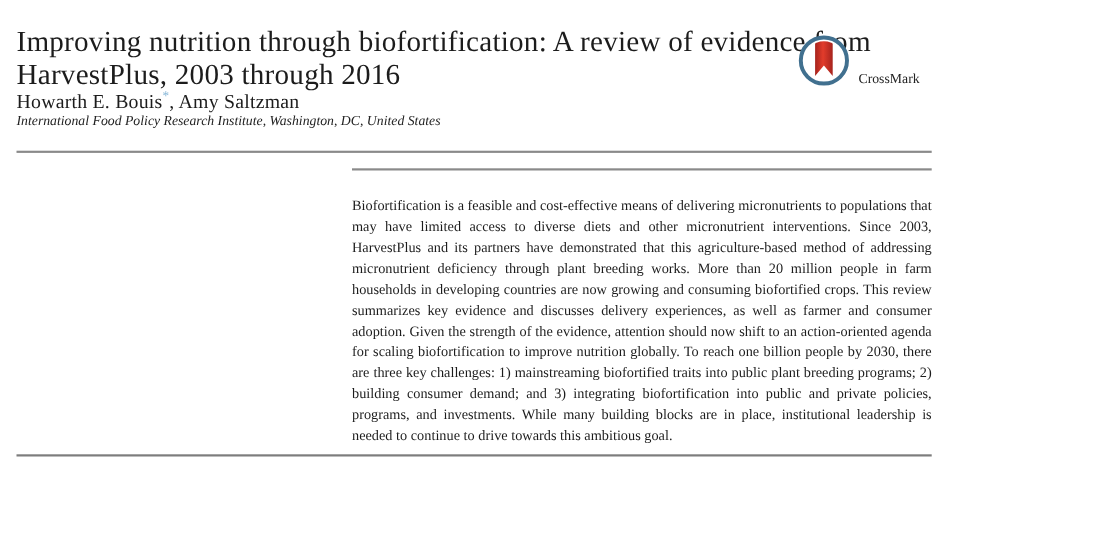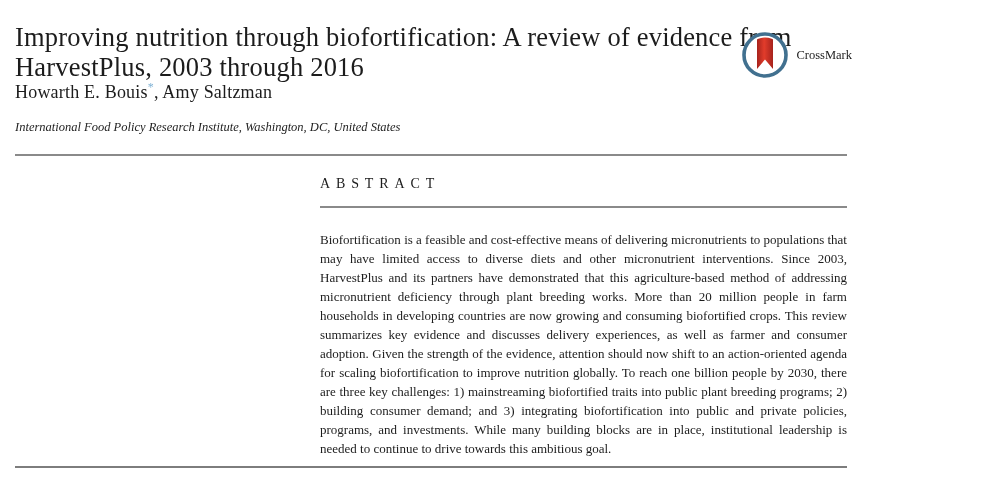--- a/index.html
+++ b/index.html
@@ -18,44 +18,43 @@
     margin: 0;
     max-width: 830px;
     font-size: 26.5px;
     font-weight: 400;
     line-height: 30px;
     letter-spacing: 0.2px;
   }
   .crossmark {
     position: absolute;
     top: 31px;
-    right: 20px;
+    right: 36px;
     display: flex;
-    align-items: center;
+    align-items: flex-end;
     gap: 7px;
     cursor: pointer;
   }
   .crossmark-label {
     font-size: 12.5px;
     color: #222222;
     font-family: "Liberation Serif", serif;
   }
   .authors {
     font-size: 18px;
     letter-spacing: 0.2px;
   }
   .corresponding-marker {
     font-size: 12px;
     color: #7fb2d5;
     vertical-align: super;
     line-height: 0;
     cursor: pointer;
   }
   .affiliation {
-    margin-top: 17px;
     font-size: 12.5px;
     font-style: italic;
     color: #222222;
   }
   .rule {
     border: none;
     border-top: 2px solid #8a8a8a;
     margin: 19px 0 0 0;
   }
   .abstract {
@@ -115,20 +114,19 @@
     <span class="crossmark-label">CrossMark</span>
   </div>
 
   <div class="authors"><span>Howarth E. Bouis</span><sup class="corresponding-marker">*</sup><span>, </span><span>Amy Saltzman</span></div>
 
   <div class="affiliation">International Food Policy Research Institute, Washington, DC, United States</div>
 
   <hr class="rule">
 
   <div class="abstract">
-    <h2 class="abstract-heading">ABSTRACT</h2>
     <hr class="abstract-rule">
     <p class="abstract-text">Biofortification is a feasible and cost-effective means of delivering micronutrients to populations that may have limited access to diverse diets and other micronutrient interventions. Since 2003, HarvestPlus and its partners have demonstrated that this agriculture-based method of addressing micronutrient deficiency through plant breeding works. More than 20 million people in farm households in developing countries are now growing and consuming biofortified crops. This review summarizes key evidence and discusses delivery experiences, as well as farmer and consumer adoption. Given the strength of the evidence, attention should now shift to an action-oriented agenda for scaling biofortification to improve nutrition globally. To reach one billion people by 2030, there are three key challenges: 1) mainstreaming biofortified traits into public plant breeding programs; 2) building consumer demand; and 3) integrating biofortification into public and private policies, programs, and investments. While many building blocks are in place, institutional leadership is needed to continue to drive towards this ambitious goal.</p>
   </div>
 
   <hr class="bottom-rule">
 
 </div>
 
 </body></html>

